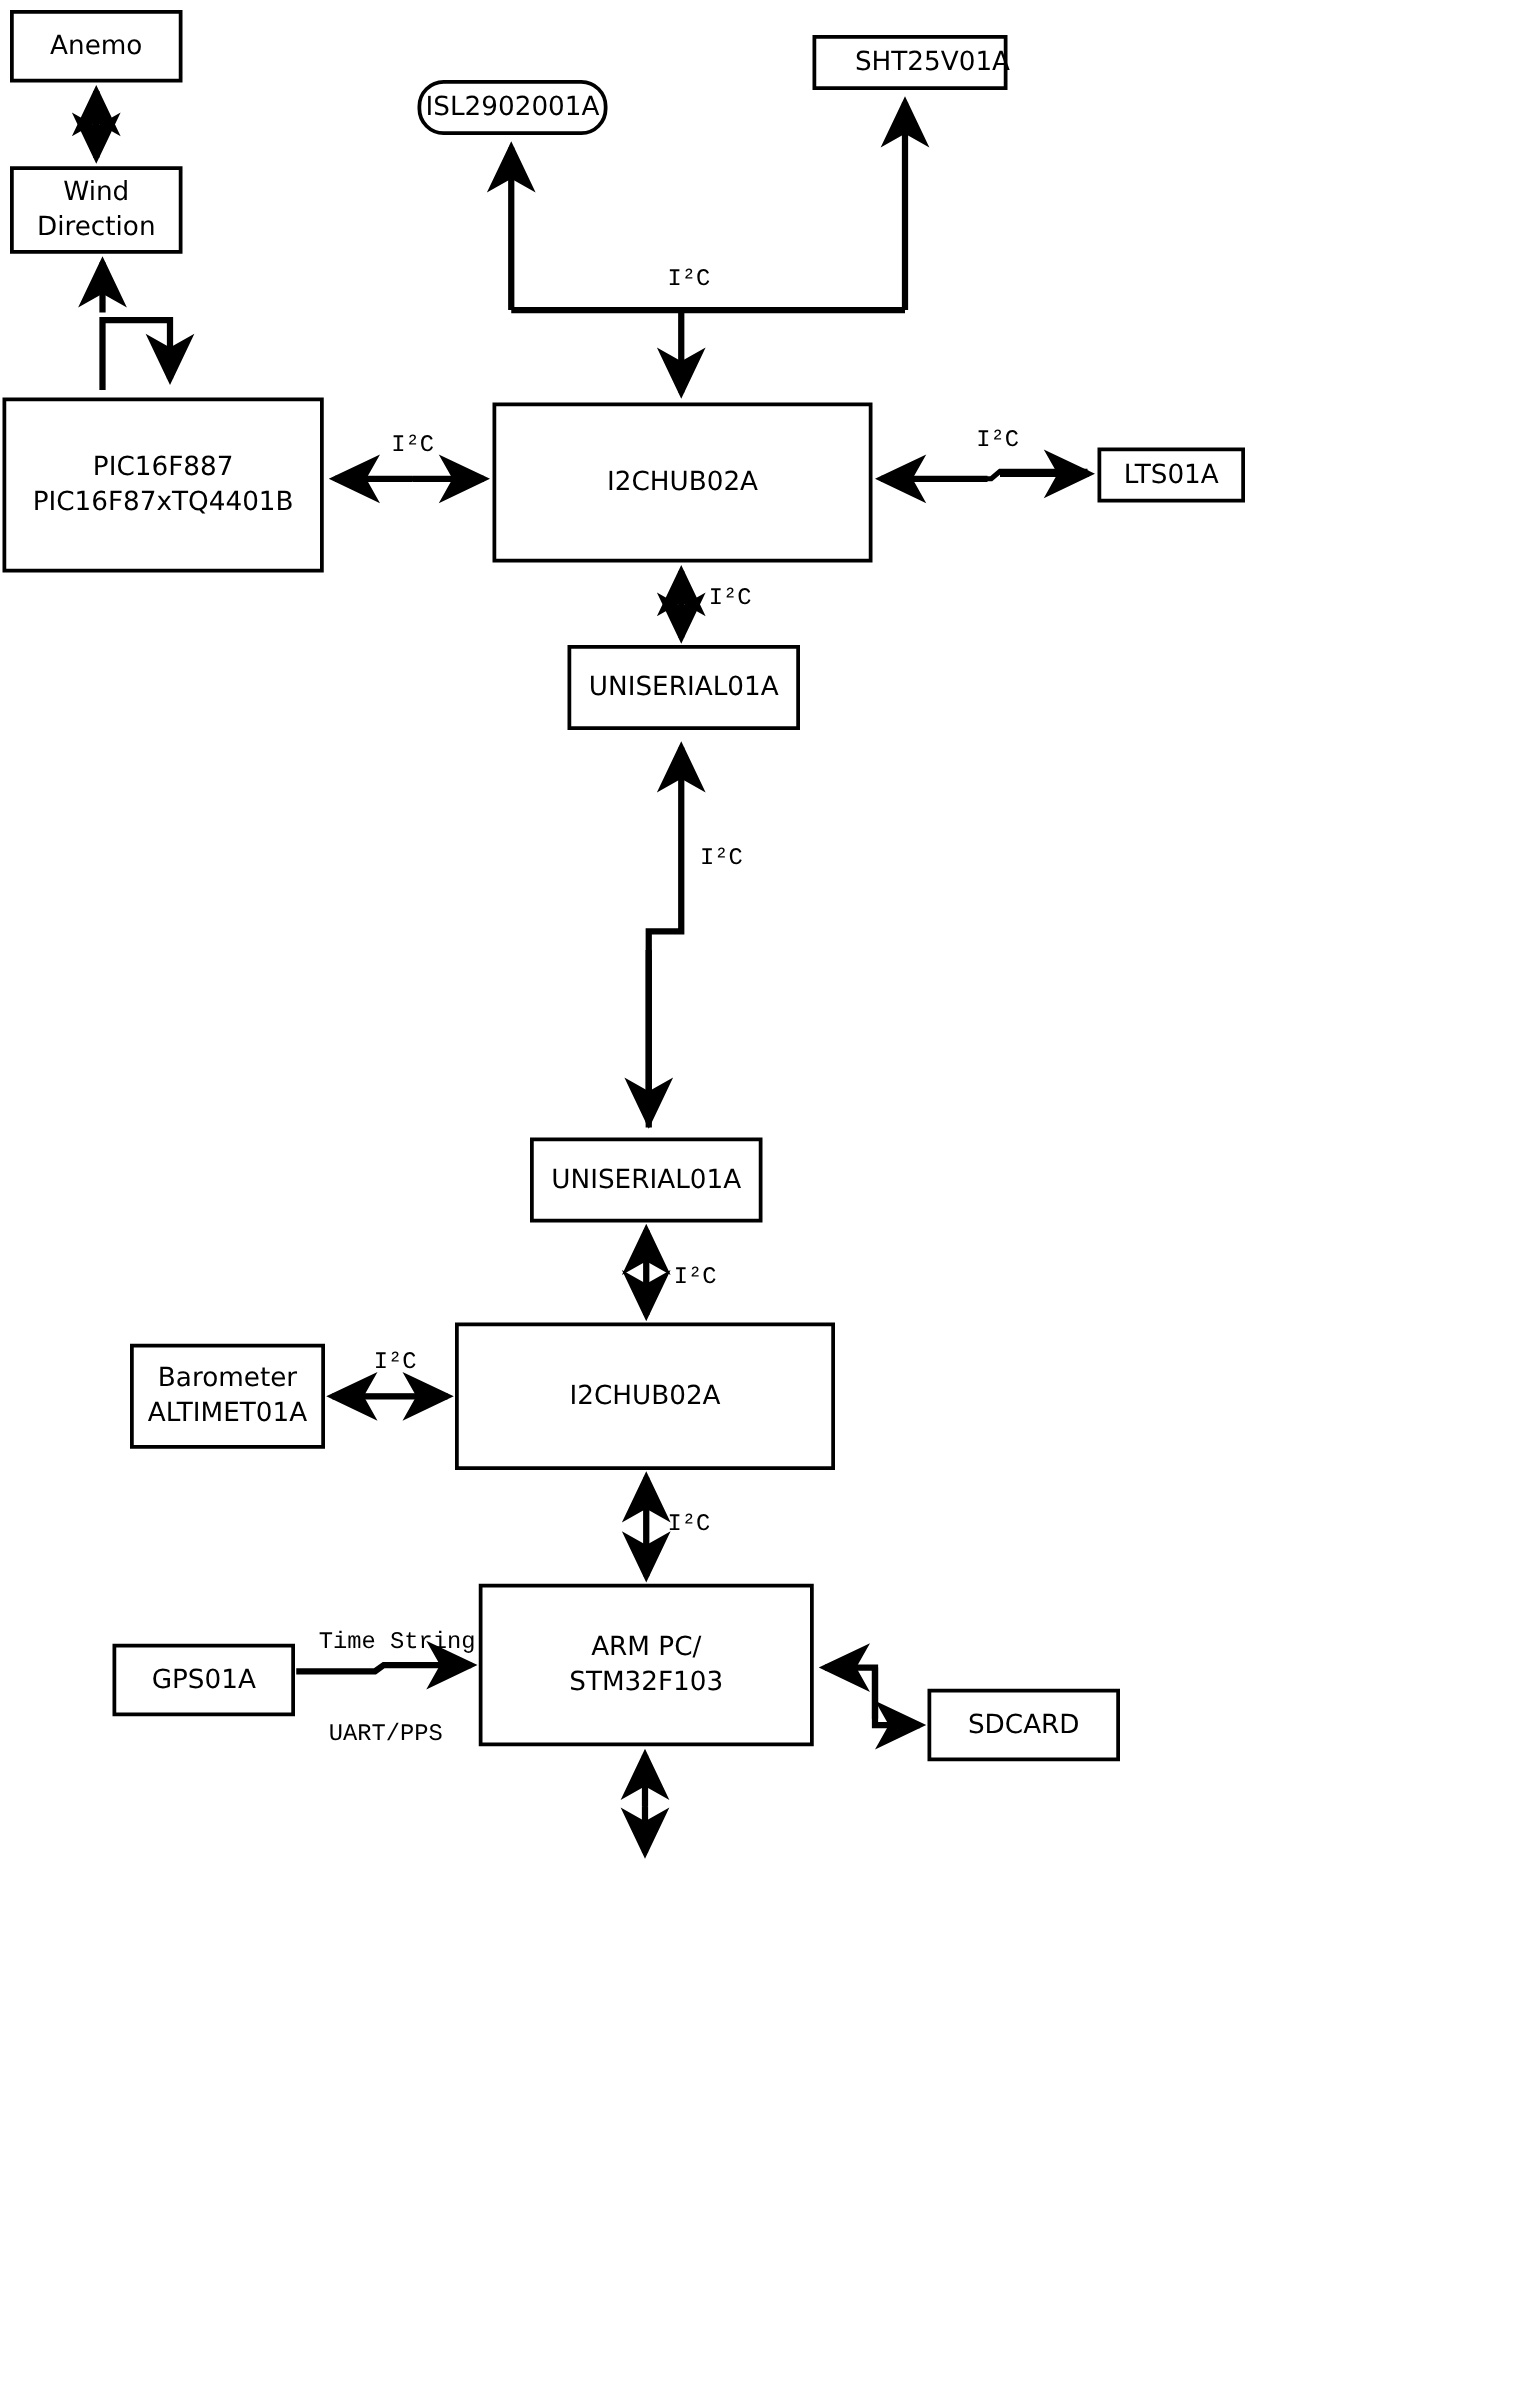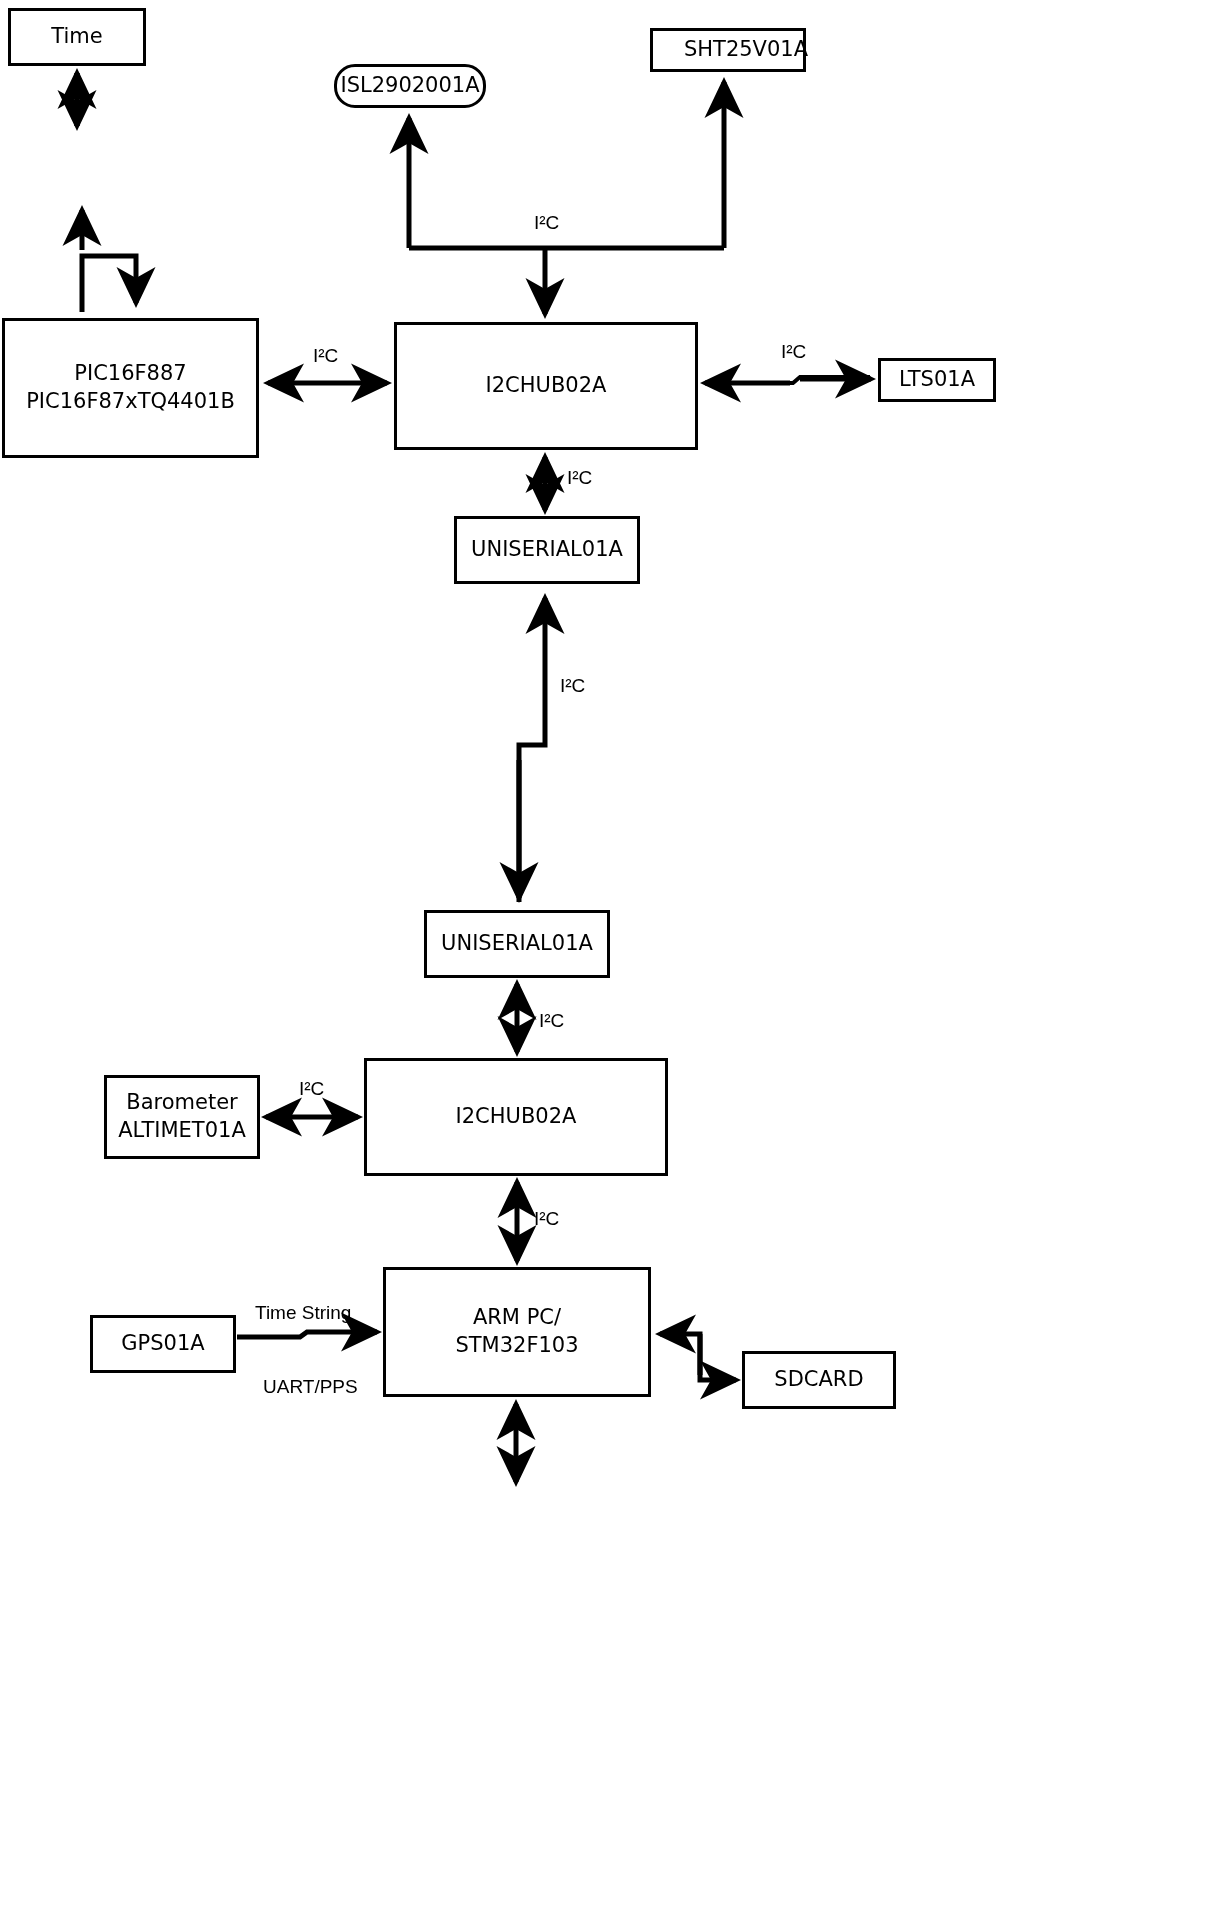--- a/index.html
+++ b/index.html
@@ -35,21 +35,21 @@
     white-space: pre-line;
     padding: 2px 4px;
   }
   .edge-label {
     position: absolute;
     font-size: 19px;
     color: #000000;
     background: transparent;
     z-index: 4;
     white-space: nowrap;
-    font-family: Liberation Sans, sans-serif;
+    font-family: Liberation Mono, monospace;
   }
   svg.wires {
     position: absolute;
     left: 0;
     top: 0;
     width: 1214px;
     height: 1908px;
     z-index: 1;
     pointer-events: none;
   }
@@ -147,22 +147,24 @@
       <polyline class="wire" points="700,1375 700,1334 660,1334" marker-end="url(#ah)"></polyline>
     </g>
 
     <g>
       <line class="wire" x1="516" y1="1445" x2="516" y2="1404" marker-end="url(#ah)"></line>
       <line class="wire" x1="516" y1="1445" x2="516" y2="1482" marker-end="url(#ah)"></line>
       <line class="wire-thin" x1="516" y1="1404" x2="516" y2="1482"></line>
     </g>
   </svg>
 
-  <div class="node" style="left:8px;top:8px;width:138px;height:58px;">Time</div>
-
+  <div class="node" style="left:8px;top:8px;width:138px;height:58px;">Anemo</div>
+
+  <div class="node" style="left:8px;top:133px;width:138px;height:70px;">Wind
+Direction</div>
 
   <div class="node" style="left:2px;top:318px;width:257px;height:140px;">PIC16F887
 PIC16F87xTQ4401B</div>
 
   <div class="node" style="left:334px;top:64px;width:152px;height:44px;border-radius:21px;">ISL2902001A</div>
 
   <div class="node" style="left:650px;top:28px;width:156px;height:44px;padding-left:40px;">SHT25V01A</div>
 
   <div class="node" style="left:394px;top:322px;width:304px;height:128px;">I2CHUB02A</div>
 

